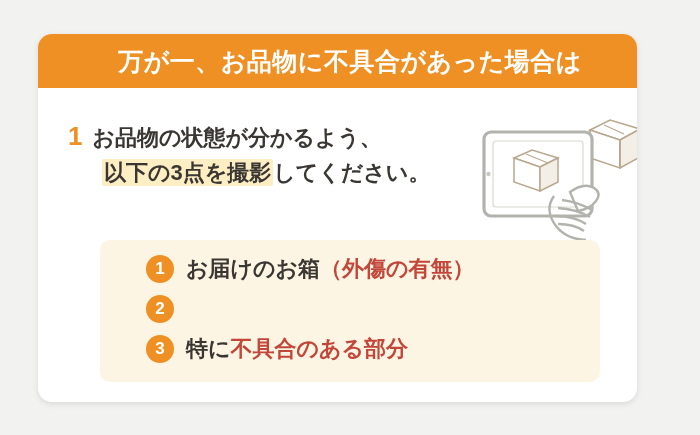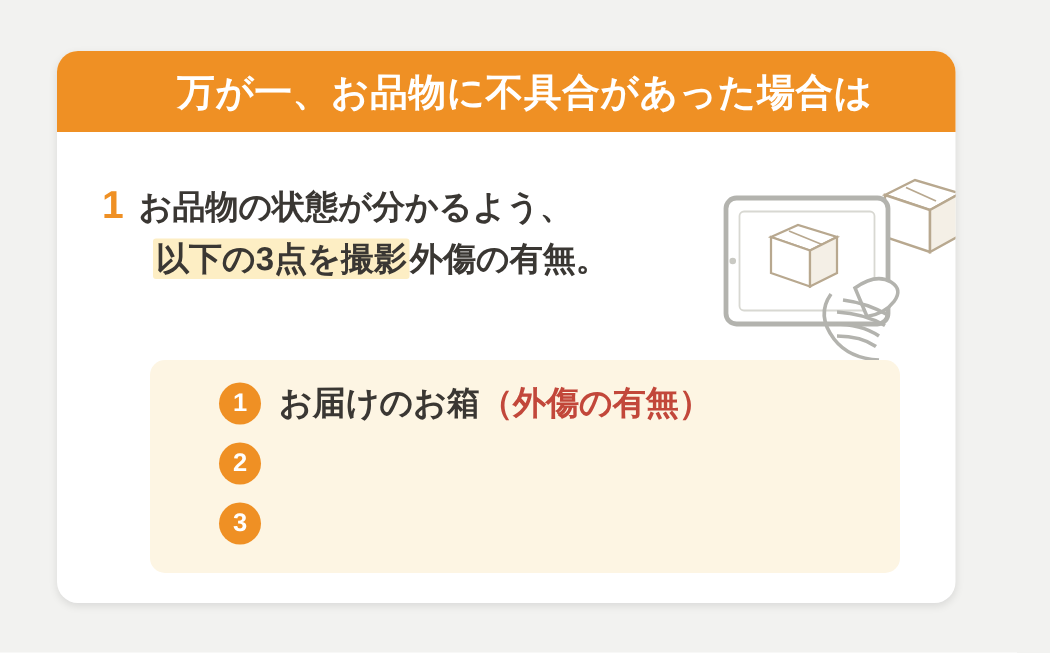--- a/index.html
+++ b/index.html
@@ -158,21 +158,21 @@
     </div>
 
     <div class="body-area">
 
       <div class="step-row">
         <div class="step-line1">
           <span class="step-num">1</span>
           <span class="step-text1">お品物の状態が分かるよう、</span>
         </div>
         <div class="step-line2">
-          <span class="hl">以下の3点を撮影</span><span>外傷の有無。</span>
+          <span class="hl">以下の3点を撮影</span><span>してください。</span>
         </div>
       </div>
 
       <div class="illus">
         <svg width="190" height="150" viewBox="0 0 190 150">
 
           <g>
             <polygon points="132,34 152,24 182,33 162,44" fill="#ffffff" stroke="#b8a88f" stroke-width="1.6"></polygon>
             <polygon points="132,34 132,62 162,72 162,44" fill="#ffffff" stroke="#b8a88f" stroke-width="1.6"></polygon>
             <polygon points="162,44 182,33 182,61 162,72" fill="#f4efe6" stroke="#b8a88f" stroke-width="1.6"></polygon>
@@ -212,18 +212,21 @@
             <span>お届けのお箱</span><span class="li-accent">（外傷の有無）</span>
           </div>
         </div>
 
         <div class="list-item li2">
           <div class="circle-num">2</div>
         </div>
 
         <div class="list-item li3">
           <div class="circle-num">3</div>
+          <div class="li-text">
+            <span>特に</span><span class="li-accent">不具合のある部分</span>
+          </div>
         </div>
 
       </div>
     </div>
   </div>
 </div>
 
 </body></html>

